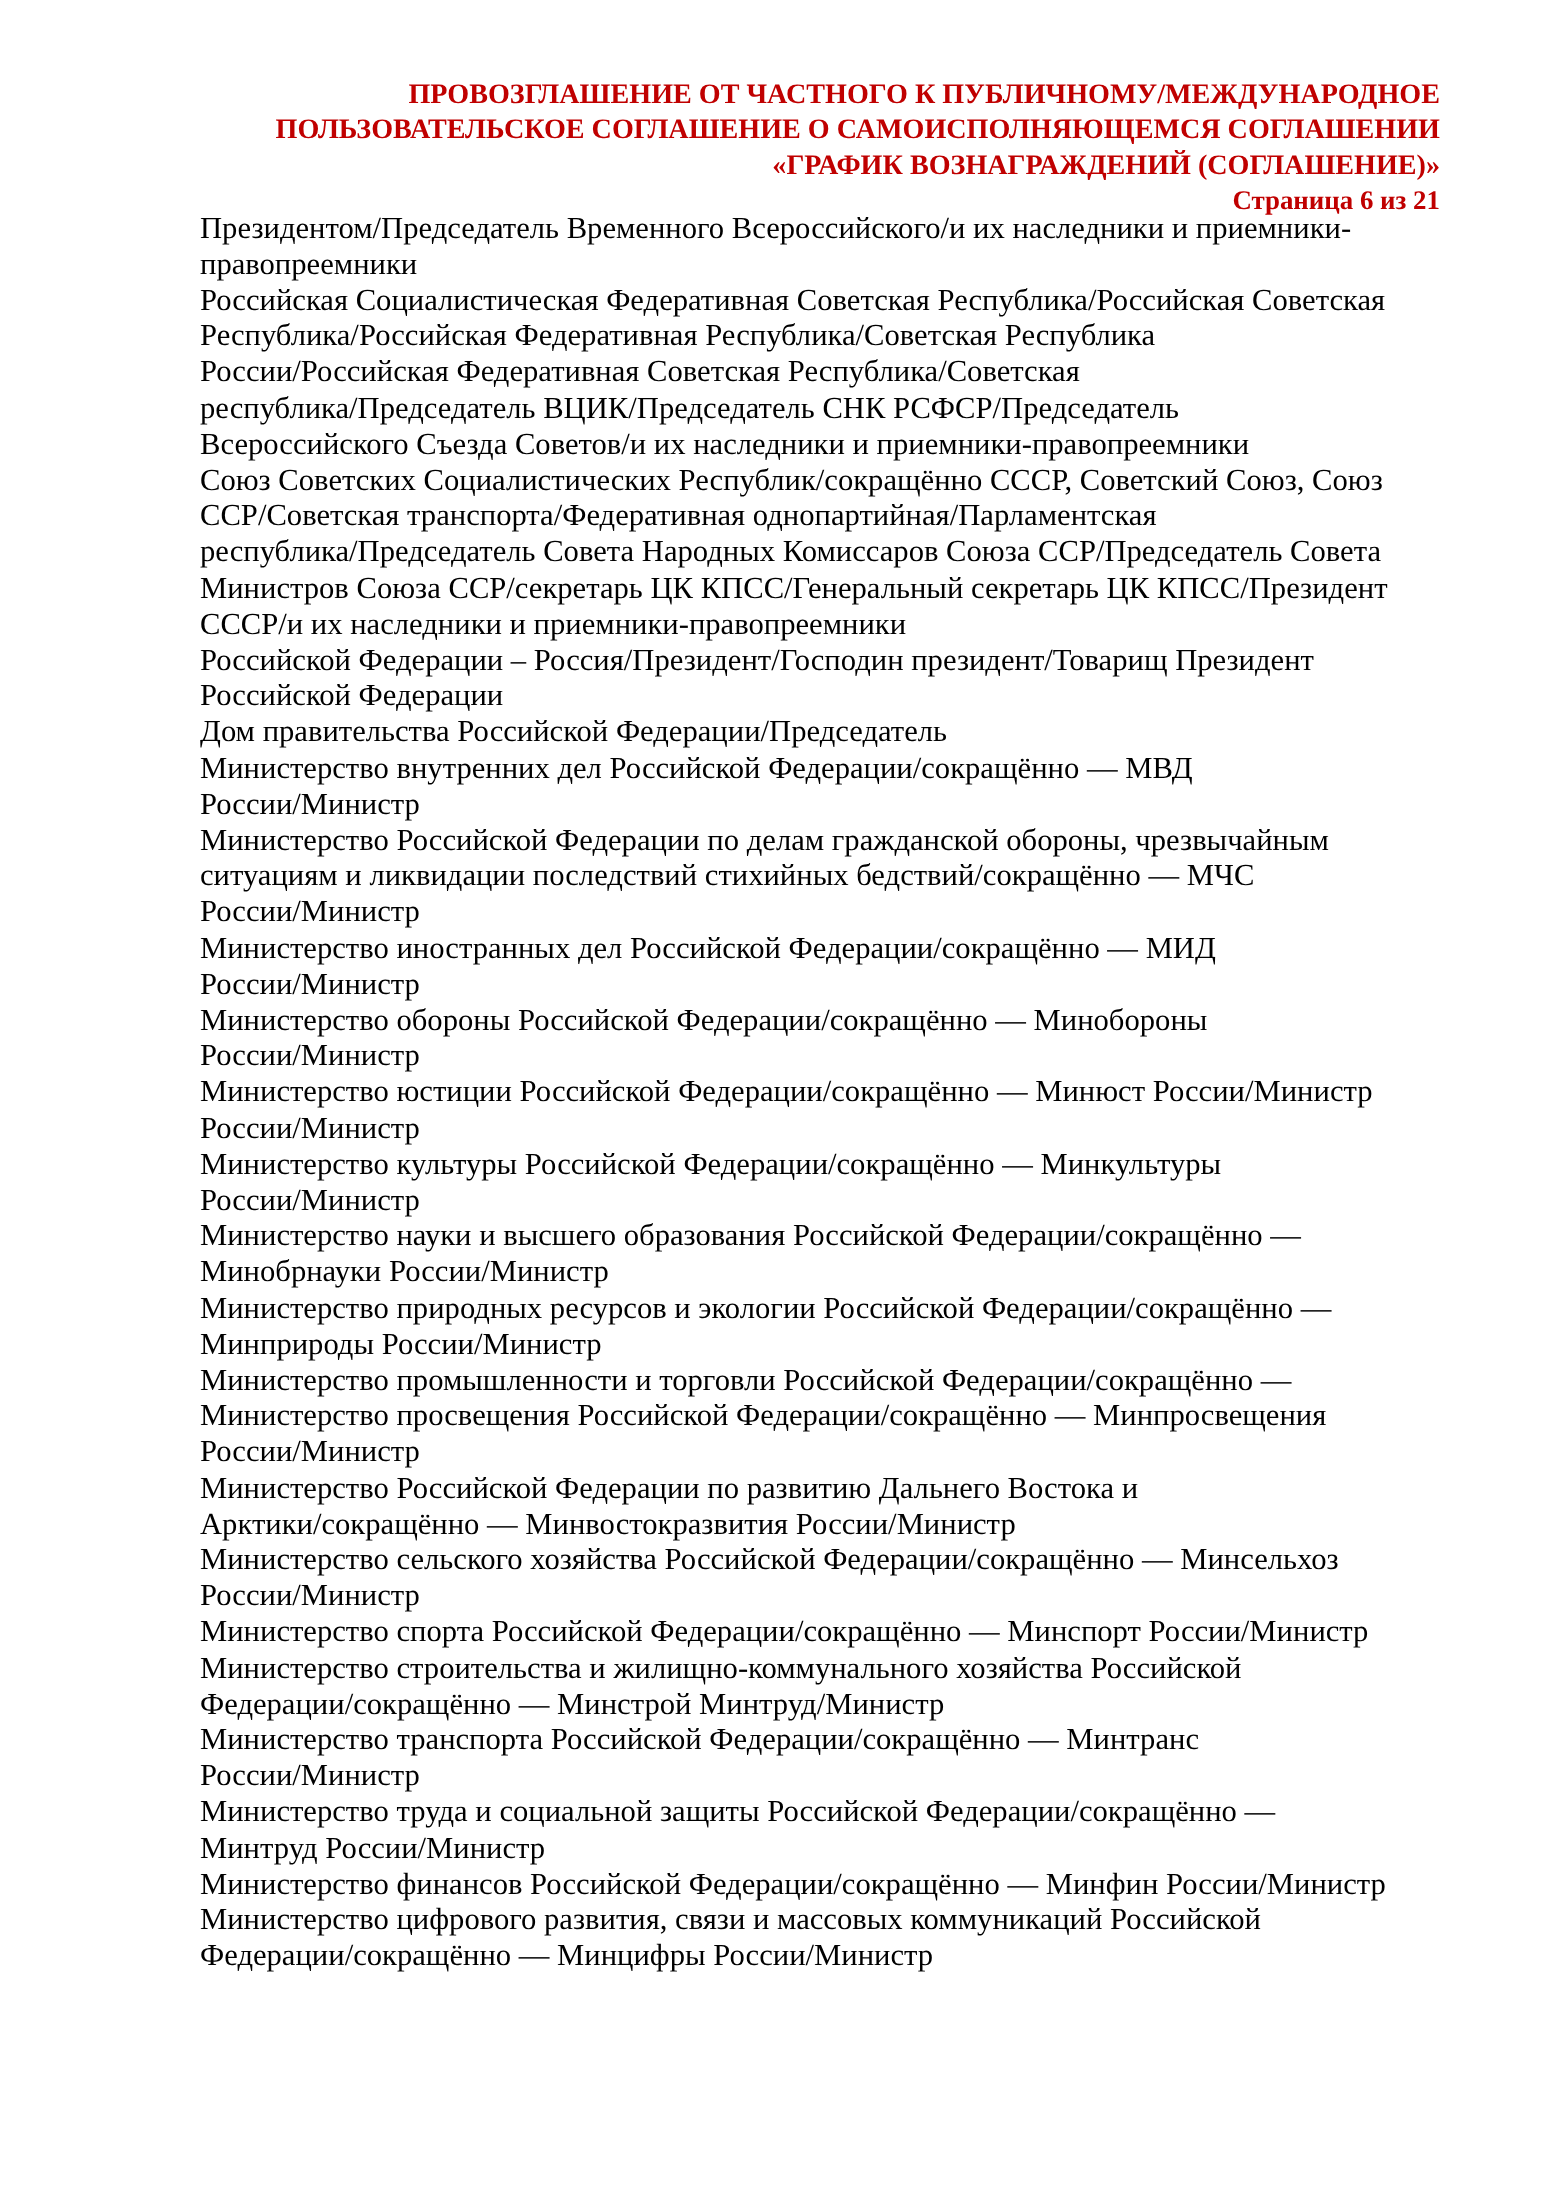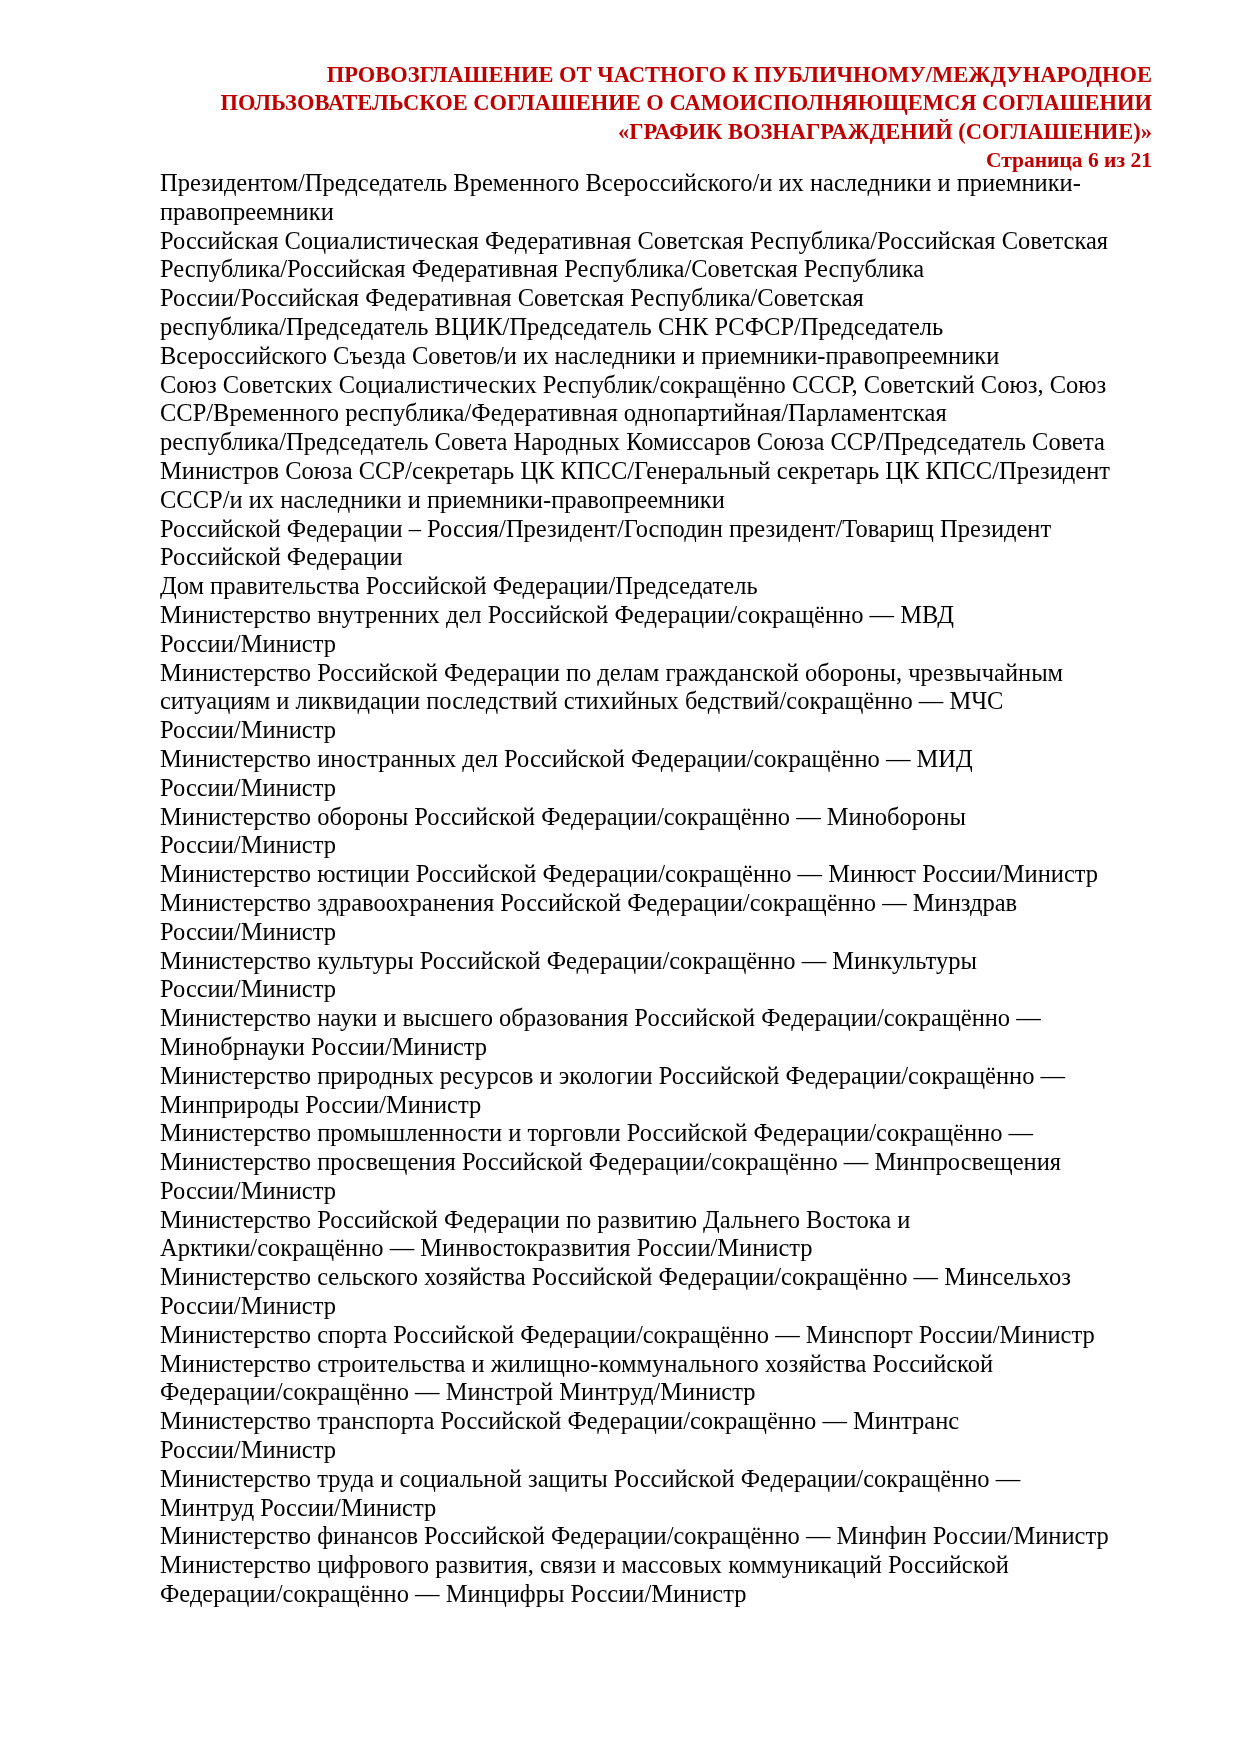--- a/index.html
+++ b/index.html
@@ -55,38 +55,37 @@
 
   <div class="doc-body" id="doc-body">
       <div class="body-line">Президентом/Председатель Временного Всероссийского/и их наследники и приемники-</div>
       <div class="body-line">правопреемники</div>
       <div class="body-line">Российская Социалистическая Федеративная Советская Республика/Российская Советская</div>
       <div class="body-line">Республика/Российская Федеративная Республика/Советская Республика</div>
       <div class="body-line">России/Российская Федеративная Советская Республика/Советская</div>
       <div class="body-line">республика/Председатель ВЦИК/Председатель СНК РСФСР/Председатель</div>
       <div class="body-line">Всероссийского Съезда Советов/и их наследники и приемники-правопреемники</div>
       <div class="body-line">Союз Советских Социалистических Республик/сокращённо СССР, Советский Союз, Союз</div>
-      <div class="body-line">ССР/Временного республика/Федеративная однопартийная/Парламентская</div>
+      <div class="body-line">ССР/Советская транспорта/Федеративная однопартийная/Парламентская</div>
       <div class="body-line">республика/Председатель Совета Народных Комиссаров Союза ССР/Председатель Совета</div>
       <div class="body-line">Министров Союза ССР/секретарь ЦК КПСС/Генеральный секретарь ЦК КПСС/Президент</div>
       <div class="body-line">СССР/и их наследники и приемники-правопреемники</div>
       <div class="body-line">Российской Федерации – Россия/Президент/Господин президент/Товарищ Президент</div>
       <div class="body-line">Российской Федерации</div>
       <div class="body-line">Дом правительства Российской Федерации/Председатель</div>
       <div class="body-line">Министерство внутренних дел Российской Федерации/сокращённо — МВД</div>
       <div class="body-line">России/Министр</div>
       <div class="body-line">Министерство Российской Федерации по делам гражданской обороны, чрезвычайным</div>
       <div class="body-line">ситуациям и ликвидации последствий стихийных бедствий/сокращённо — МЧС</div>
       <div class="body-line">России/Министр</div>
       <div class="body-line">Министерство иностранных дел Российской Федерации/сокращённо — МИД</div>
       <div class="body-line">России/Министр</div>
       <div class="body-line">Министерство обороны Российской Федерации/сокращённо — Минобороны</div>
       <div class="body-line">России/Министр</div>
       <div class="body-line">Министерство юстиции Российской Федерации/сокращённо — Минюст России/Министр</div>
-      <div class="body-line">Министерство здравоохранения Российской Федерации/сокращённо — Минздрав</div>
       <div class="body-line">России/Министр</div>
       <div class="body-line">Министерство культуры Российской Федерации/сокращённо — Минкультуры</div>
       <div class="body-line">России/Министр</div>
       <div class="body-line">Министерство науки и высшего образования Российской Федерации/сокращённо —</div>
       <div class="body-line">Минобрнауки России/Министр</div>
       <div class="body-line">Министерство природных ресурсов и экологии Российской Федерации/сокращённо —</div>
       <div class="body-line">Минприроды России/Министр</div>
       <div class="body-line">Министерство промышленности и торговли Российской Федерации/сокращённо —</div>
       <div class="body-line">Министерство просвещения Российской Федерации/сокращённо — Минпросвещения</div>
       <div class="body-line">России/Министр</div>

